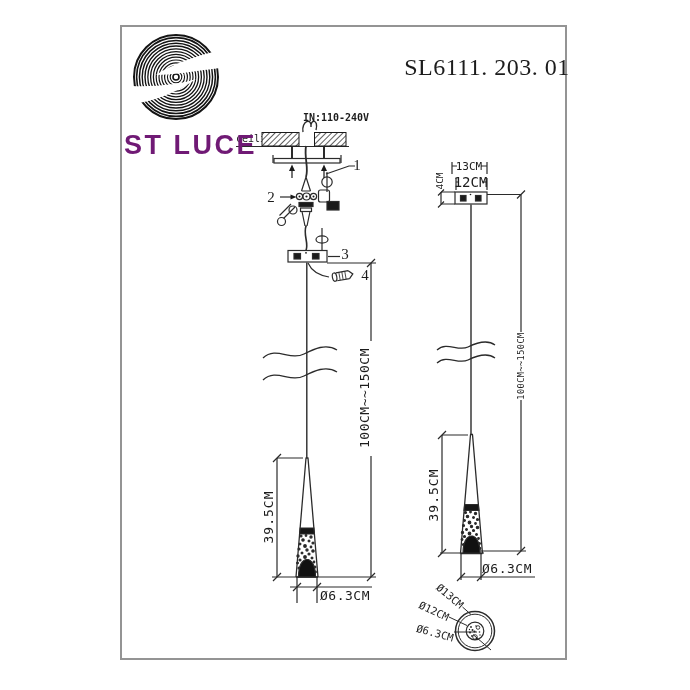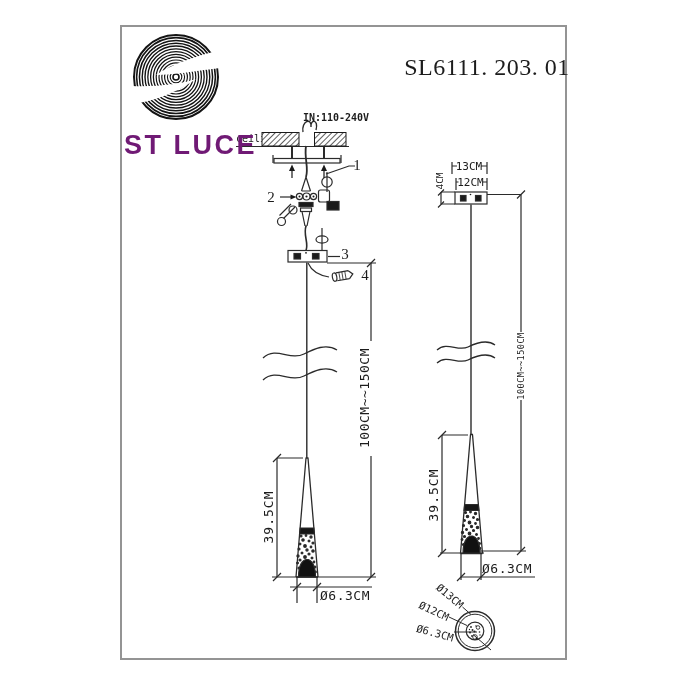--- a/index.html
+++ b/index.html
@@ -272,21 +272,21 @@
 <div class="t serif" style="left:357px;top:165px;font-size:15px;">1</div>
 <div class="t serif" style="left:271px;top:197px;font-size:15px;">2</div>
 <div class="t serif" style="left:345px;top:254px;font-size:15px;">3</div>
 <div class="t serif" style="left:365px;top:275px;font-size:15px;">4</div>
 
 <div class="t mono r90" style="left:364px;top:398px;font-size:13px;letter-spacing:.5px;">100CM~~150CM</div>
 <div class="t mono r90" style="left:268px;top:517px;font-size:13px;letter-spacing:1px;">39.5CM</div>
 <div class="t mono" style="left:345px;top:595px;font-size:13px;letter-spacing:.5px;">Ø6.3CM</div>
 
 <div class="t mono" style="left:469px;top:166px;font-size:11px;">13CM</div>
-<div class="t mono" style="left:470.5px;top:182px;font-size:11px;">12CM</div>
+<div class="t mono" style="left:470.5px;top:182px;font-size:14px;">12CM</div>
 <div class="t mono r90" style="left:440px;top:181px;font-size:9.5px;">4CM</div>
 <div class="t mono r90" style="left:520.5px;top:366px;font-size:8.5px;letter-spacing:.5px;">100CM~~150CM</div>
 <div class="t mono r90" style="left:433px;top:495px;font-size:13px;letter-spacing:1px;">39.5CM</div>
 <div class="t mono" style="left:507px;top:568px;font-size:13px;letter-spacing:.5px;">Ø6.3CM</div>
 
 <div class="t mono" style="left:450px;top:596px;font-size:10.5px;transform:translate(-50%,-50%) rotate(40deg);">Ø13CM</div>
 <div class="t mono" style="left:434px;top:611px;font-size:10.5px;transform:translate(-50%,-50%) rotate(25deg);">Ø12CM</div>
 <div class="t mono" style="left:435px;top:633px;font-size:10.5px;transform:translate(-50%,-50%) rotate(15deg);">Ø6.3CM</div>
 
 </body></html>

